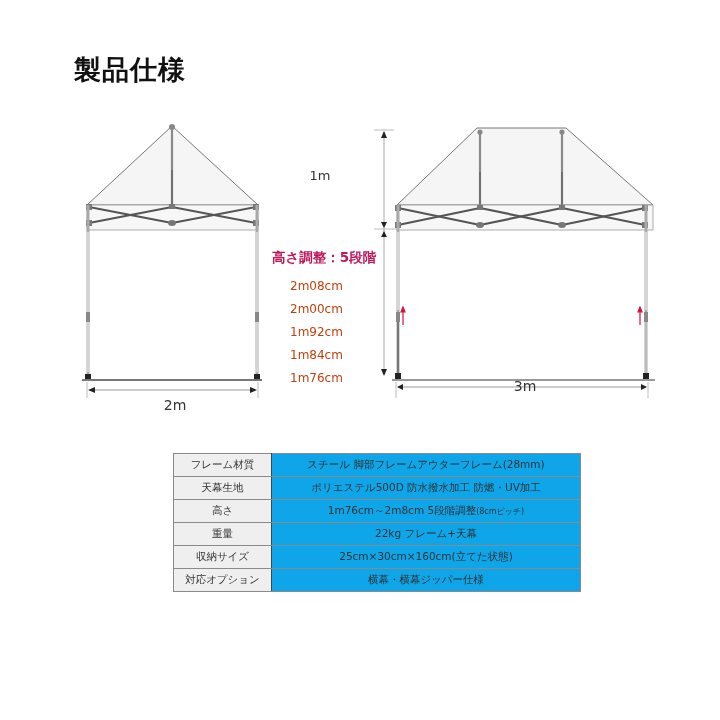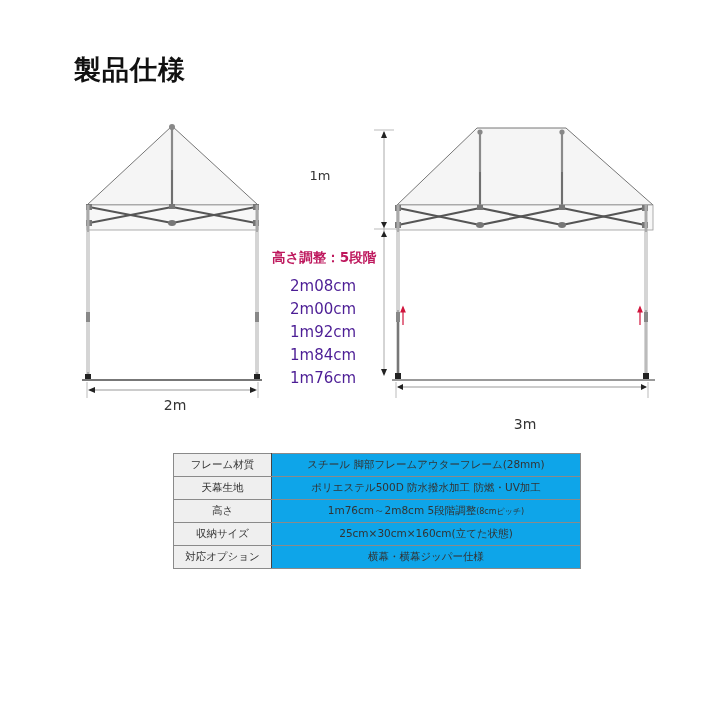--- a/index.html
+++ b/index.html
@@ -4,21 +4,21 @@
 <style>
   html, body { margin:0; padding:0; background:#ffffff; }
   body { width:720px; height:720px; position:relative; overflow:hidden;
          font-family:"DejaVu Sans", sans-serif; color:#222; }
   .title { position:absolute; left:74px; top:52px; font-size:27px; font-weight:bold;
            letter-spacing:1px; color:#111; margin:0; }
   svg.diagram { position:absolute; left:0; top:0; }
   .lbl { position:absolute; font-size:13px; color:#333; text-align:center; }
   .height-title { position:absolute; left:272px; top:249px; font-size:13.5px; font-weight:bold; color:#be185d; white-space:nowrap; }
   .height-list { position:absolute; left:290px; top:275px; margin:0; padding:0; list-style:none; }
-  .height-list li { font-size:15px; color:#4c1d95; height:23px; line-height:23px;text-align:right; }
+  .height-list li { font-size:12px; color:#c2410c; height:23px; line-height:23px;text-align:right; }
   table.spec { position:absolute; left:173px; top:453px; width:408px; border-collapse:collapse;
                font-size:10.5px; color:#333; }
   table.spec td { border:1px solid #8a8a8a; height:22px; padding:0; text-align:center; }
   table.spec td.key { background:#efefef; width:97px; border-right:1.5px solid #444; }
   table.spec td.val { background:#0ea5e9; }
   .small { font-size:8px; }
 </style>
 </head>
 <body>
 
@@ -144,21 +144,21 @@
     <line x1="374" y1="229" x2="398" y2="229" stroke="#bbb" stroke-width="1"></line>
     <line x1="384" y1="132" x2="384" y2="372" stroke="#aaa" stroke-width="1"></line>
     <polygon points="384,131 381,138 387,138" fill="#222"></polygon>
     <polygon points="384,228 381,222 387,222" fill="#222"></polygon>
     <polygon points="384,231 381,237 387,237" fill="#222"></polygon>
     <polygon points="384,376 381,369 387,369" fill="#222"></polygon>
   </g>
 </svg>
 
 <div class="lbl" style="left:140px; top:397px; width:70px; font-size:14px;">2m</div>
-<div class="lbl" style="left:490px; top:416px; width:70px; font-size:14px;">3m</div>
+<div class="lbl" style="left:490px; top:378px; width:70px; font-size:14px;">3m</div>
 <div class="lbl" style="left:300px; top:168px; width:40px; font-size:13px;">1m</div>
 
 <div class="height-title">高さ調整：5段階</div>
 <ul class="height-list">
   <li>2m08cm</li>
   <li>2m00cm</li>
   <li>1m92cm</li>
   <li>1m84cm</li>
   <li>1m76cm</li>
 </ul>
@@ -171,20 +171,24 @@
     </tr>
     <tr>
       <td class="key">天幕生地</td>
       <td class="val">ポリエステル500D 防水撥水加工 防燃・UV加工</td>
     </tr>
     <tr>
       <td class="key">高さ</td>
       <td class="val"><span>1m76cm～2m8cm 5段階調整</span><span class="small">(8cmピッチ)</span></td>
     </tr>
     <tr>
+      <td class="key">重量</td>
+      <td class="val">22kg フレーム+天幕</td>
+    </tr>
+    <tr>
       <td class="key">収納サイズ</td>
       <td class="val">25cm×30cm×160cm(立てた状態)</td>
     </tr>
     <tr>
       <td class="key">対応オプション</td>
       <td class="val">横幕・横幕ジッパー仕様</td>
     </tr>
   </tbody>
 </table>
 

